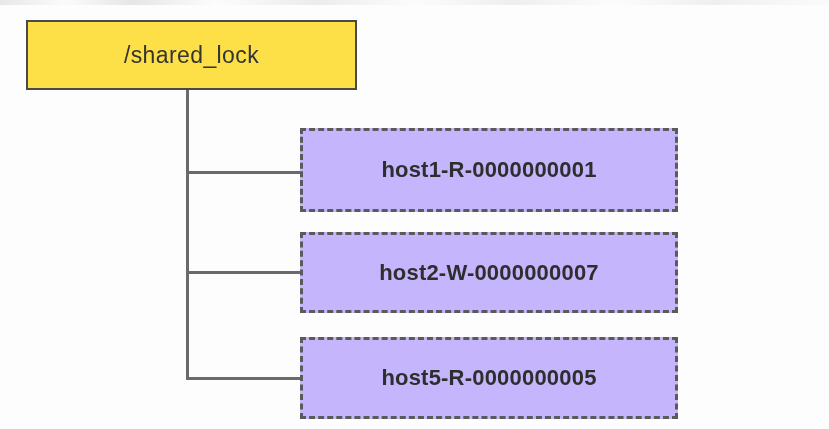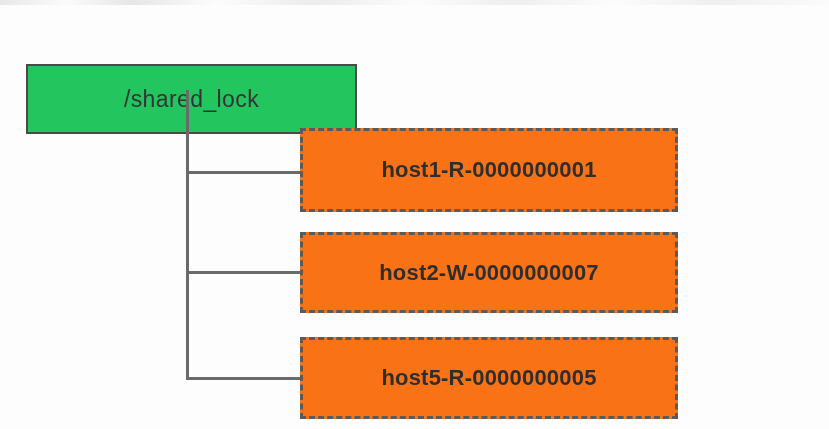--- a/index.html
+++ b/index.html
@@ -39,26 +39,25 @@
   }
 
   
   .root-node {
     position: absolute;
     left: 26px;
     top: 20px;
     width: 331px;
     height: 70px;
     border: 2px solid #4a4a4a;
-    background: #22c55e;
+    background: #fde047;
     box-sizing: border-box;
     display: flex;
     align-items: center;
     justify-content: center;
-    margin-top: 44px;
   }
   .root-label {
     font-size: 23px;
     color: #343434;
     letter-spacing: 0.4px;
     white-space: nowrap;
   }
 
   
   .trunk {
@@ -80,21 +79,21 @@
   .branch-2 { top: 271px; }
   .branch-3 { top: 377px; }
 
   
   .child-node {
     position: absolute;
     left: 300px;
     width: 378px;
     box-sizing: border-box;
     border: 3px dashed #5a5a5a;
-    background: #f97316;
+    background: #c4b5fd;
     display: flex;
     align-items: center;
     justify-content: center;
   }
   .child-1 { top: 128px; height: 84px; }
   .child-2 { top: 232px; height: 81px; }
   .child-3 { top: 337px; height: 82px; }
 
   .child-label {
     font-size: 22px;

